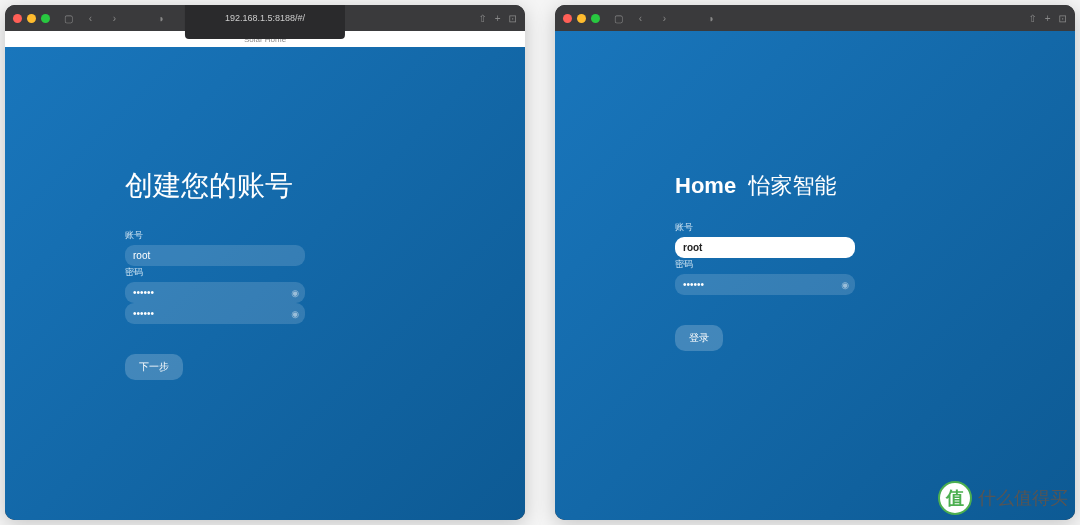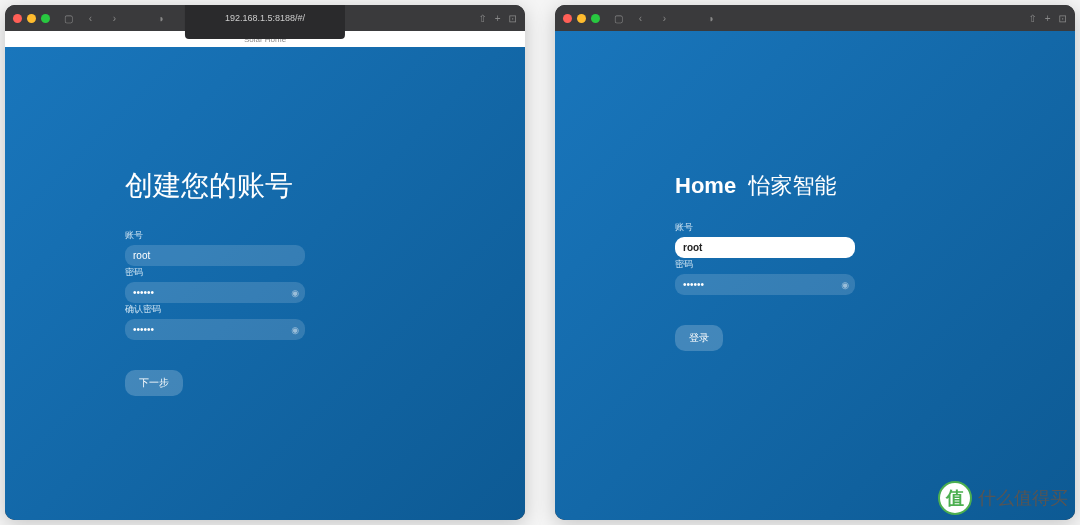--- a/index.html
+++ b/index.html
@@ -165,21 +165,20 @@
     <div class="heading">创建您的账号</div>
     <div class="label">账号</div>
     <div class="field-wrap">
       <input class="field" value="root" style="">
     </div>
     <div class="label">密码</div>
     <div class="field-wrap">
       <input class="field" value="••••••" style="">
       <span class="eye">◉</span>
     </div>
-    <div class="label">确认密码</div>
     <div class="field-wrap">
       <input class="field" value="••••••" style="">
       <span class="eye">◉</span>
     </div>
     <button class="btn">下一步</button>
   </div>
 </div>
 
 <div class="window">
   <div class="titlebar">

